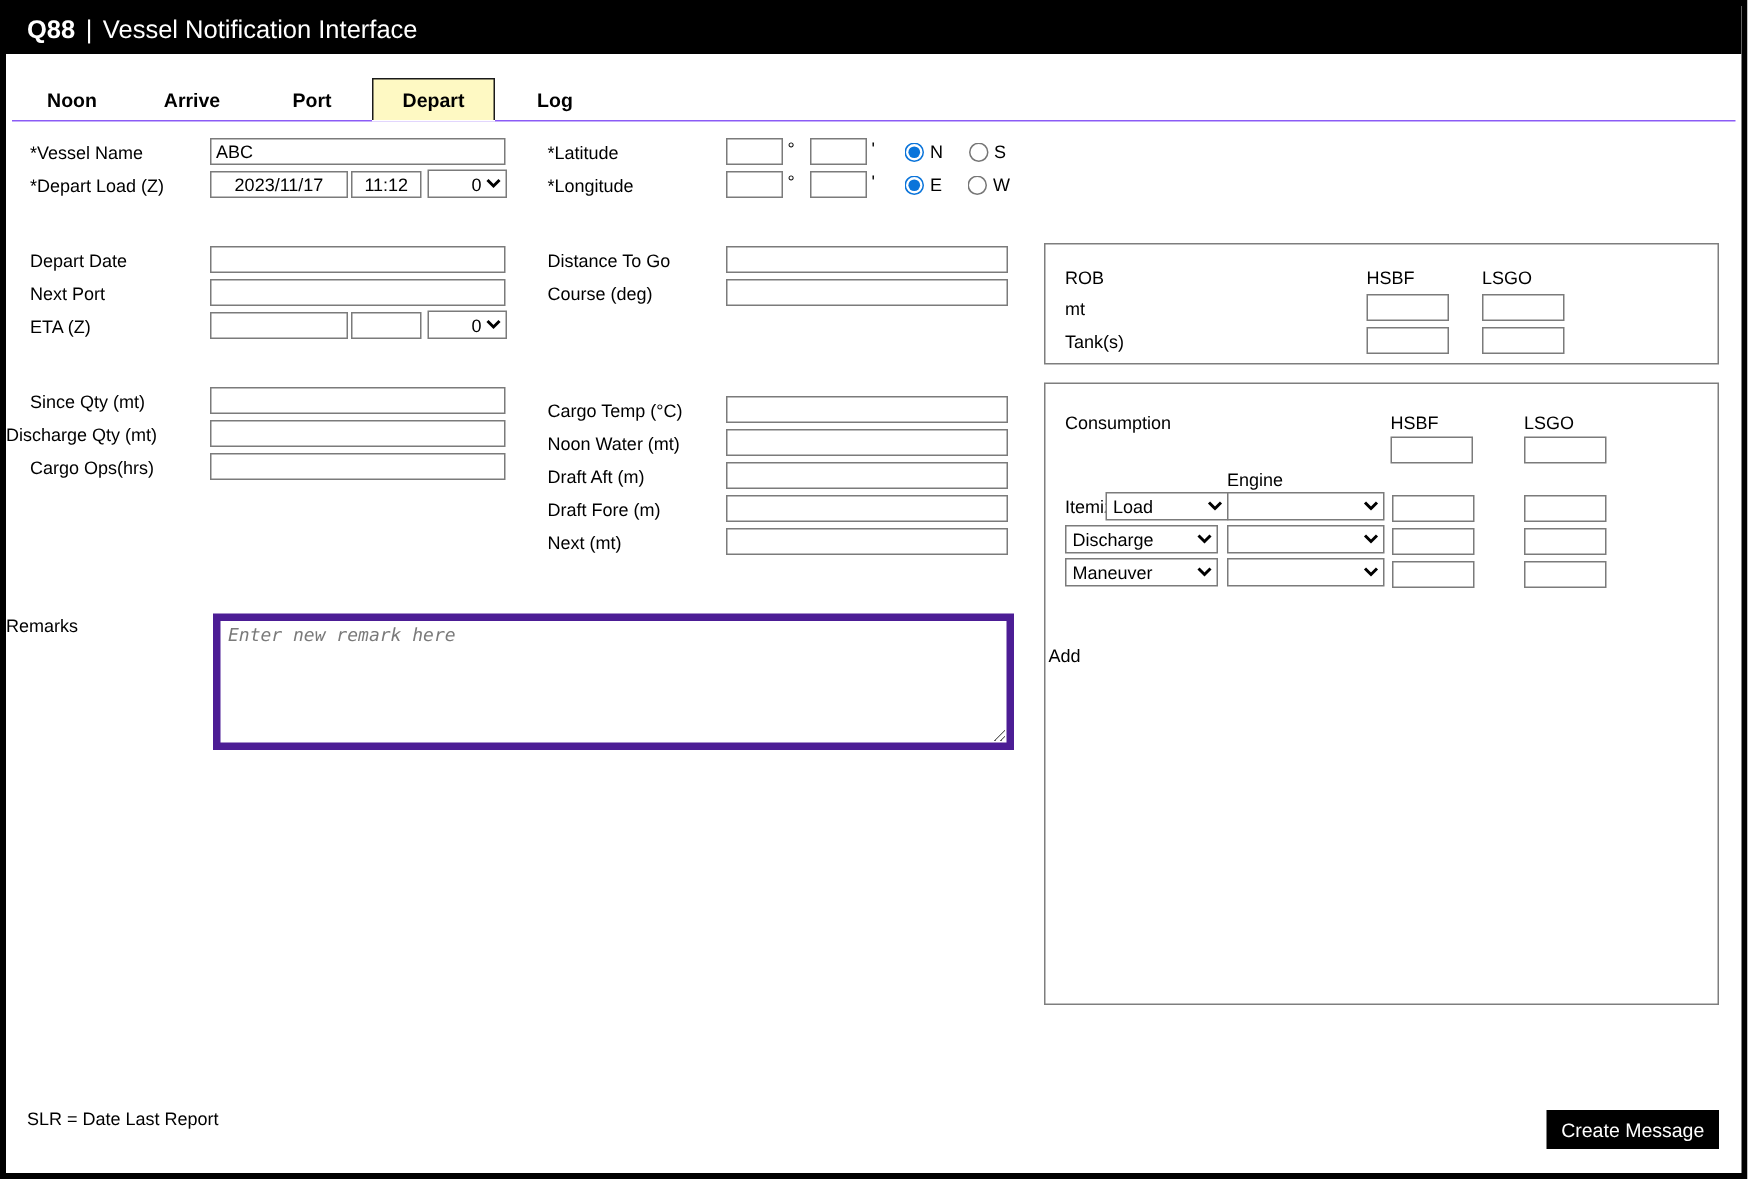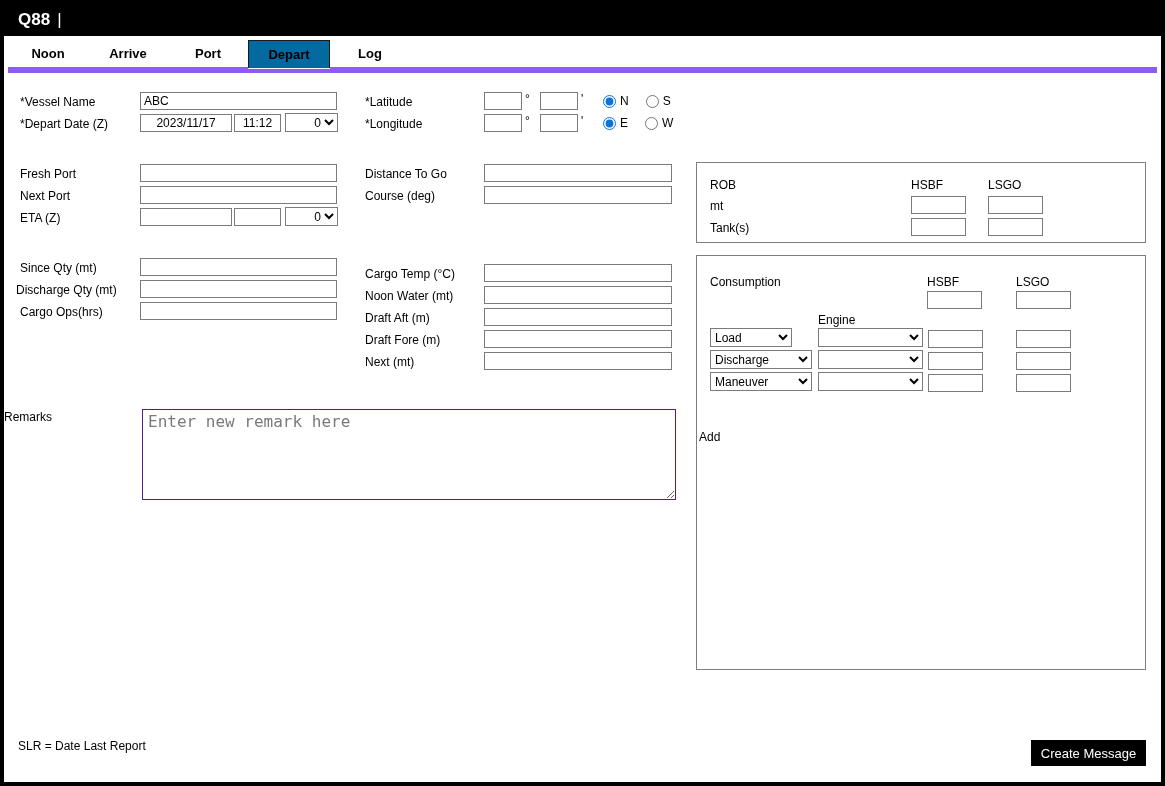--- a/index.html
+++ b/index.html
@@ -1,84 +1,85 @@
 <!DOCTYPE html>
 <html><head>
 <meta charset="utf-8">
 <style>
   html,body{margin:0;padding:0;background:#fff;}
   body{font-family:"Liberation Sans",sans-serif;}
   .page{position:relative;width:1165px;height:786px;border:4px solid #000;background:#fff;box-sizing:border-box;overflow:hidden;}
   .header{position:absolute;left:0;top:0;width:100%;height:32px;background:#000;color:#fff;display:flex;align-items:center;padding-left:14px;box-sizing:border-box;font-size:17px;}
   .header .brand{font-weight:700;}
   .header .sep{margin:0 7px;font-weight:400;}
-  .tabbar{position:absolute;left:4px;top:36px;width:1149px;height:27px;display:flex;border-bottom:6px solid #8b5cf6;}
+  .tabbar{position:absolute;left:4px;top:49px;width:1149px;height:27px;display:flex;border-bottom:1px solid #8b5cf6;align-items:flex-end;}
   .tab{width:80px;height:27px;line-height:27px;text-align:center;font-weight:700;font-size:13px;cursor:pointer;}
-  .tab.active{border:1px solid #1a1a1a;border-bottom:none;box-shadow:0 1px 0 0 #fff;background:#0369a1;}
+  .tab.active{border:1px solid #1a1a1a;border-bottom:none;box-shadow:0 1px 0 0 #fff;background:#fef9c3;}
   .lbl{position:absolute;font-size:12px;white-space:nowrap;color:#000;}
   .txt{position:absolute;box-sizing:border-box;height:18px;border:1px solid #7b7b7b;font-family:"Liberation Sans",sans-serif;font-size:12px;padding:0 3px;background:#fff;}
   .txt.center{text-align:center;}
   .sel{position:absolute;box-sizing:border-box;height:19px;border:1px solid #7b7b7b;font-family:"Liberation Sans",sans-serif;font-size:12px;background:#fff;}
   .sel.num{text-align:right;}
   .panel{position:absolute;border:1px solid #7e7e7e;box-sizing:border-box;background:#fff;}
   .radio-row{position:absolute;display:flex;align-items:center;font-size:12px;gap:4px;height:16px;}
   .radio-row input{margin:0;accent-color:#0a74da;width:13px;height:13px;}
   .radio-row .gap{width:9px;}
-  .remarks{position:absolute;box-sizing:border-box;border:1px solid #4c1d95;font-family:"DejaVu Sans Mono",monospace;font-size:16px;color:#333;padding:2px 5px;background:#fff;}
+  .remarks{position:absolute;box-sizing:border-box;border:5px solid #4c1d95;font-family:"DejaVu Sans Mono",monospace;font-size:12px;color:#333;padding:2px 5px;background:#fff;font-style:italic;}
   .remarks::placeholder{color:#7a7a7a;}
   .sym{position:absolute;font-size:12px;}
   .note{position:absolute;font-size:12px;}
   .btn-create{position:absolute;background:#000;color:#fff;font-size:13px;font-family:"Liberation Sans",sans-serif;border:none;width:115px;height:26px;cursor:pointer;}
   .add-link{position:absolute;font-size:12px;cursor:pointer;}
 </style>
 </head>
 <body>
 
 <div class="page">
 
   <div class="header">
     <span class="brand">Q88</span>
     <span class="sep">|</span>
+    <span class="title">Vessel Notification Interface</span>
   </div>
 
   <div class="tabbar">
     <div class="tab">Noon</div>
     <div class="tab">Arrive</div>
     <div class="tab">Port</div>
     <div class="tab active">Depart</div>
     <div class="tab">Log</div>
   </div>
 
   <span class="lbl" style="left:16px;top:91px">*Vessel Name</span>
   <input class="txt" style="left: 136px; top: 88px; width: 197px;" value="ABC">
 
-  <span class="lbl" style="left:16px;top:113px">*Depart Date (Z)</span>
+  <span class="lbl" style="left:16px;top:113px">*Depart Load (Z)</span>
   <input class="txt center" style="left: 136px; top: 110px; width: 92px;" value="2023/11/17">
   <input class="txt center" style="left: 230px; top: 110px; width: 47px;" value="11:12">
   <select class="sel num" style="left:281px;top:109px;width:53px">
     <option>0</option>
   </select>
 
-  <span class="lbl" style="left:16px;top:163px">Fresh Port</span>
+  <span class="lbl" style="left:16px;top:163px">Depart Date</span>
   <input class="txt" style="left: 136px; top: 160px; width: 197px;" value="">
 
   <span class="lbl" style="left:16px;top:185px">Next Port</span>
   <input class="txt" style="left: 136px; top: 182px; width: 197px;" value="">
 
   <span class="lbl" style="left:16px;top:207px">ETA (Z)</span>
   <input class="txt center" style="left: 136px; top: 204px; width: 92px;" value="">
   <input class="txt center" style="left: 230px; top: 204px; width: 47px;" value="">
   <select class="sel num" style="left:281px;top:203px;width:53px">
     <option>0</option>
   </select>
 
   <span class="lbl" style="left:16px;top:257px">Since Qty (mt)</span>
   <input class="txt" style="left: 136px; top: 254px; width: 197px;" value="">
 
-  <span class="lbl" style="left:12px;top:279px">Discharge Qty (mt)</span>
+  <span class="lbl" style="left:0;top:279px">Discharge Qty (mt)</span>
   <input class="txt" style="left: 136px; top: 276px; width: 197px;" value="">
 
   <span class="lbl" style="left:16px;top:301px">Cargo Ops(hrs)</span>
   <input class="txt" style="left: 136px; top: 298px; width: 197px;" value="">
 
   <span class="lbl" style="left:0;top:406px">Remarks</span>
   <textarea class="remarks" style="left: 138px; top: 405px; width: 534px; height: 91px;" placeholder="Enter new remark here"></textarea>
 
   <span class="lbl" style="left:361px;top:91px">*Latitude</span>
   <input class="txt" style="left: 480px; top: 88px; width: 38px;" value="">
@@ -140,21 +141,21 @@
 
   <div class="panel" style="left:692px;top:251px;width:450px;height:415px"></div>
   <span class="lbl" style="left:706px;top:271px">Consumption</span>
   <span class="lbl" style="left:923px;top:271px">HSBF</span>
   <span class="lbl" style="left:1012px;top:271px">LSGO</span>
   <input class="txt" style="left: 923px; top: 287px; width: 55px;" value="">
   <input class="txt" style="left: 1012px; top: 287px; width: 55px;" value="">
   <span class="lbl" style="left:706px;top:327px">Itemized</span>
   <span class="lbl" style="left:814px;top:309px">Engine</span>
 
-  <select class="sel" style="left:706px;top:324px;width:82px">
+  <select class="sel" style="left:733px;top:324px;width:82px">
     <option>Load</option>
   </select>
   <select class="sel" style="left:814px;top:324px;width:105px">
     <option></option>
   </select>
   <input class="txt" style="left: 924px; top: 326px; width: 55px;" value="">
   <input class="txt" style="left: 1012px; top: 326px; width: 55px;" value="">
 
   <select class="sel" style="left:706px;top:346px;width:102px">
     <option>Discharge</option>

